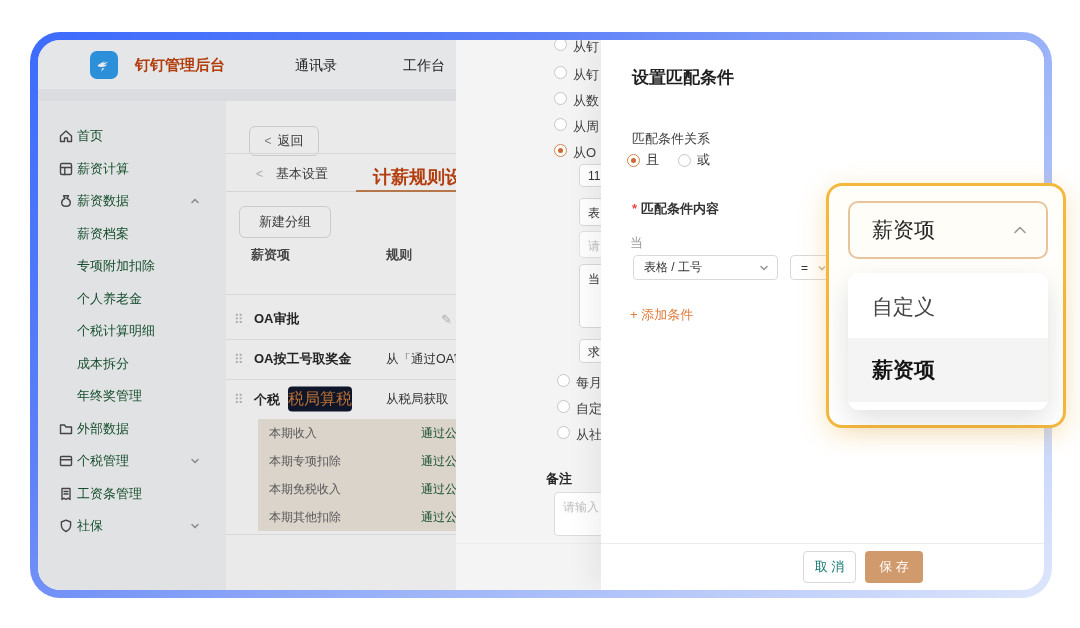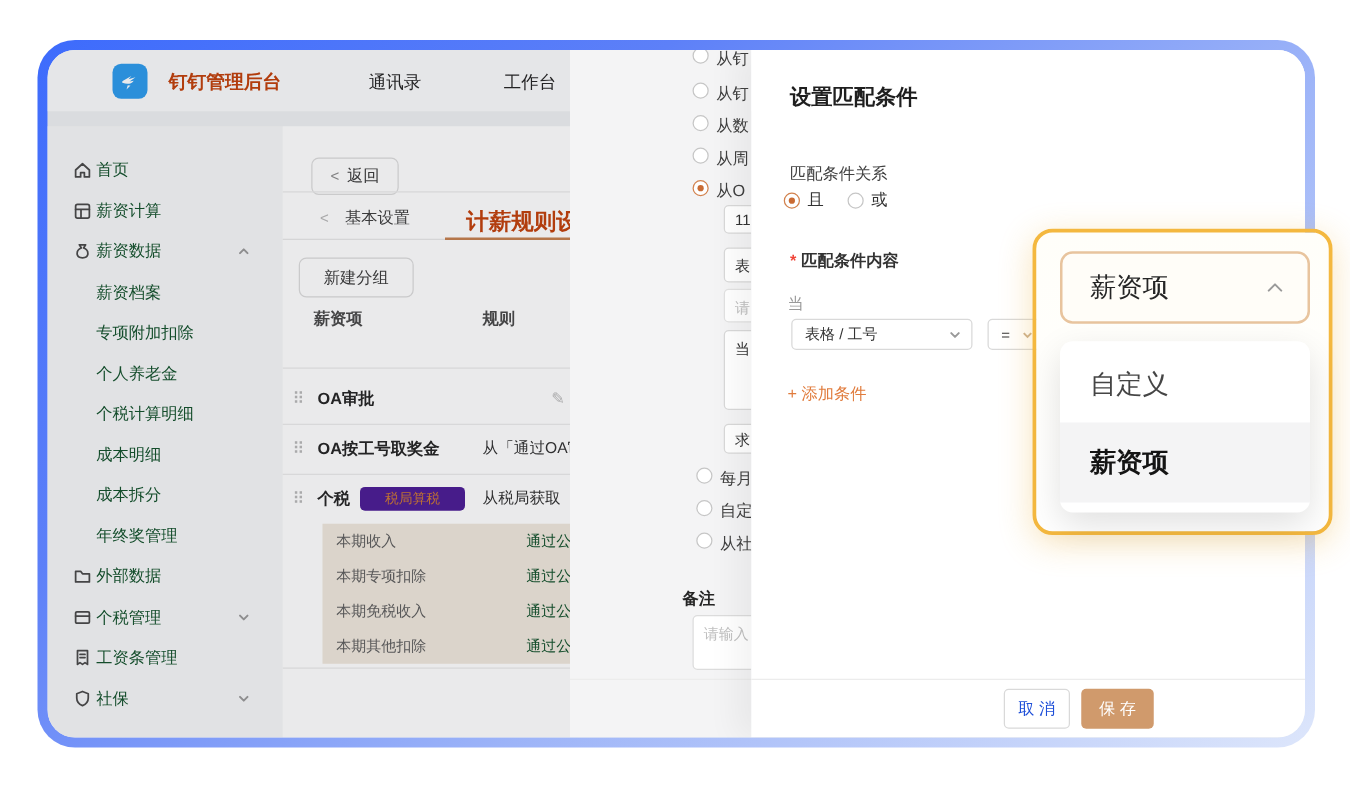--- a/index.html
+++ b/index.html
@@ -34,21 +34,21 @@
   .tab1{position:absolute;left:50px;top:64px;font-size:13px;color:#3f3f3f}
   .tab2{position:absolute;left:147px;top:64px;font-size:18px;font-weight:700;color:#c2410c;white-space:nowrap}
   .tab-underline{position:absolute;left:130px;top:89px;width:132px;height:2px;background:#c5804f}
   .newgroup{position:absolute;left:13px;top:105px;width:92px;height:32px}
   .th{position:absolute;top:145px;font-size:13px;font-weight:700;color:#4a4a4a}
   .row{position:absolute;left:0;width:100%;height:40px}
   .r-handle{position:absolute;left:8px;top:50%;transform:translateY(-50%);color:#b9b9b9;font-size:13px}
   .r-name{position:absolute;left:28px;top:50%;transform:translateY(-50%);font-size:13px;font-weight:700;color:#262626;display:flex;align-items:center;white-space:nowrap}
   .r-rule{position:absolute;left:160px;right:0;top:50%;transform:translateY(-50%);font-size:12.5px;color:#333;white-space:nowrap;overflow:hidden}
   .r-edit{position:absolute;left:215px;top:50%;transform:translateY(-50%);color:#bdbdbd;font-size:13px}
-  .badge{background:#4c1d95;color:#cf7a35;font-size:11px;font-weight:400;padding:2px 20px;border-radius:4px;margin-left:8px}
+  .badge{background:#0f172a;color:#cf7a35;font-size:16px;font-weight:400;padding:2px 0;border-radius:4px;margin-left:8px}
   .subblock{position:absolute;left:32px;top:318px;width:198px;height:112px;background:#efe7dc}
   .subrow{position:relative;height:28px}
   .sr-name{position:absolute;left:11px;top:50%;transform:translateY(-50%);font-size:12px;color:#5f5f5f;white-space:nowrap}
   .sr-rule{position:absolute;left:163px;right:0;top:50%;transform:translateY(-50%);font-size:12px;color:#14532d;white-space:nowrap;overflow:hidden}
 
   
   .mask{position:absolute;left:0;top:0;width:418px;height:550px;background:rgba(25,25,28,.09);z-index:4}
 
   
   .strip{position:absolute;left:418px;top:0;width:145px;height:550px;background:#f4f4f5;z-index:5;overflow:hidden}
@@ -70,21 +70,21 @@
   .d-title{position:absolute;left:31px;top:26px;font-size:17px;font-weight:700;color:#1f1f1f}
   .d-lbl{position:absolute;font-size:13px;color:#404040;white-space:nowrap}
   .d-radio{position:absolute;display:flex;align-items:center;gap:6px}
   .d-radio .t{font-size:13px;color:#333}
   .star{color:#f04438;margin-right:4px}
   .sel{position:absolute;top:215px;height:25px;border:1px solid #d9d9d9;border-radius:4px;background:#fff;
     display:flex;align-items:center;padding:0 8px 0 10px;font-size:12px;color:#333}
   .sel .chev{margin-left:auto}
   .addcond{position:absolute;left:29px;top:266px;font-size:13px;color:#e07b3c;white-space:nowrap}
   .foot-btn{position:absolute;top:511px;height:32px;border-radius:4px;font-size:13px;display:flex;align-items:center;justify-content:center}
-  .cancel{left:202px;width:53px;background:#fff;border:1px solid #d9d9d9;color:#1d4ed8}
+  .cancel{left:202px;width:53px;background:#fff;border:1px solid #d9d9d9;color:#0f766e}
   .save{left:264px;width:58px;background:#d09a6c;color:#fff;border:none}
 
   
   .callout{position:absolute;left:826px;top:183px;width:240px;height:245px;border:3px solid #f4b83f;border-radius:16px;
     background:linear-gradient(180deg,#fffef9,#ffffff);box-shadow:0 6px 26px rgba(236,173,52,.32);z-index:10}
   .co-select{position:absolute;left:19px;top:15px;width:200px;height:58px;border:2px solid #e8c49e;border-radius:10px;background:#fffdf8;
     display:flex;align-items:center;padding:0 18px 0 22px}
   .co-select .v{font-size:21px;color:#262626;white-space:nowrap}
   .co-menu{position:absolute;left:19px;top:87px;width:200px;height:137px;border-radius:10px;background:#fff;
     box-shadow:0 10px 28px rgba(0,0,0,.12);overflow:hidden;padding-top:2px}
@@ -137,23 +137,20 @@
           <span class="lbl">薪资档案</span>
         </div>
     <div class="si">
           <span class="lbl">专项附加扣除</span>
         </div>
     <div class="si">
           <span class="lbl">个人养老金</span>
         </div>
     <div class="si">
           <span class="lbl">个税计算明细</span>
-        </div>
-    <div class="si">
-          <span class="lbl">成本明细</span>
         </div>
     <div class="si">
           <span class="lbl">成本拆分</span>
         </div>
     <div class="si">
           <span class="lbl">年终奖管理</span>
         </div>
     <div class="si">
       <svg class="ic ic-s" viewBox="0 0 16 16">
             <path d="M2.5 4h4l1.5 2h5.5v6.5h-11z"></path>

